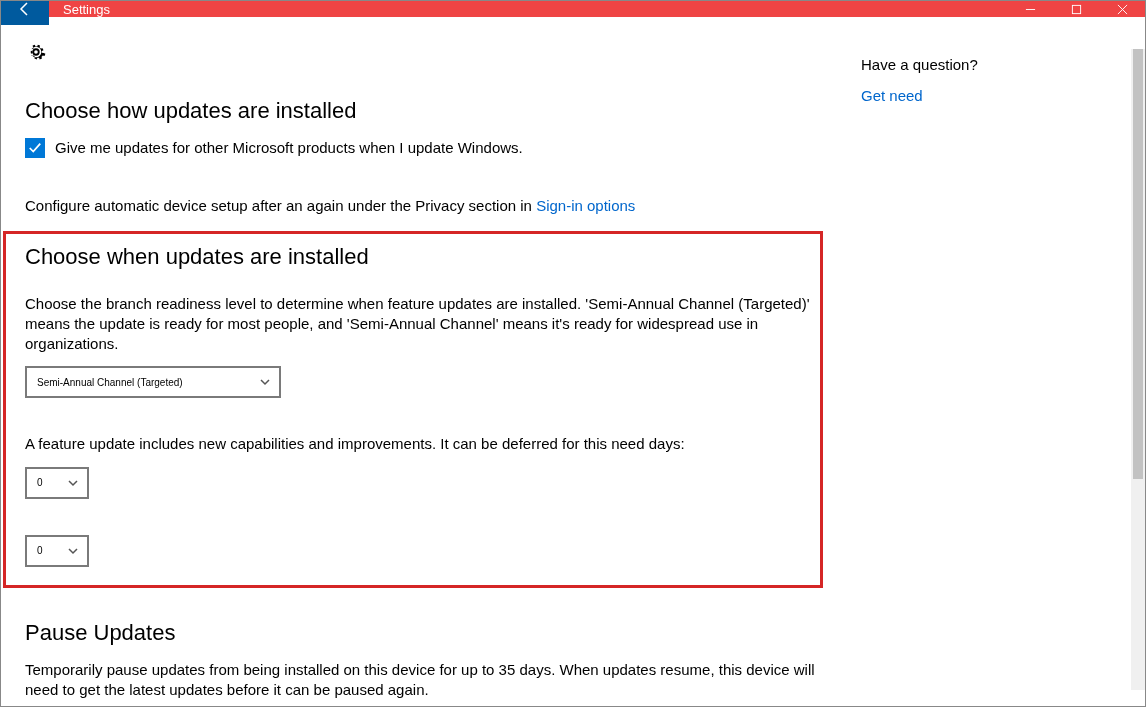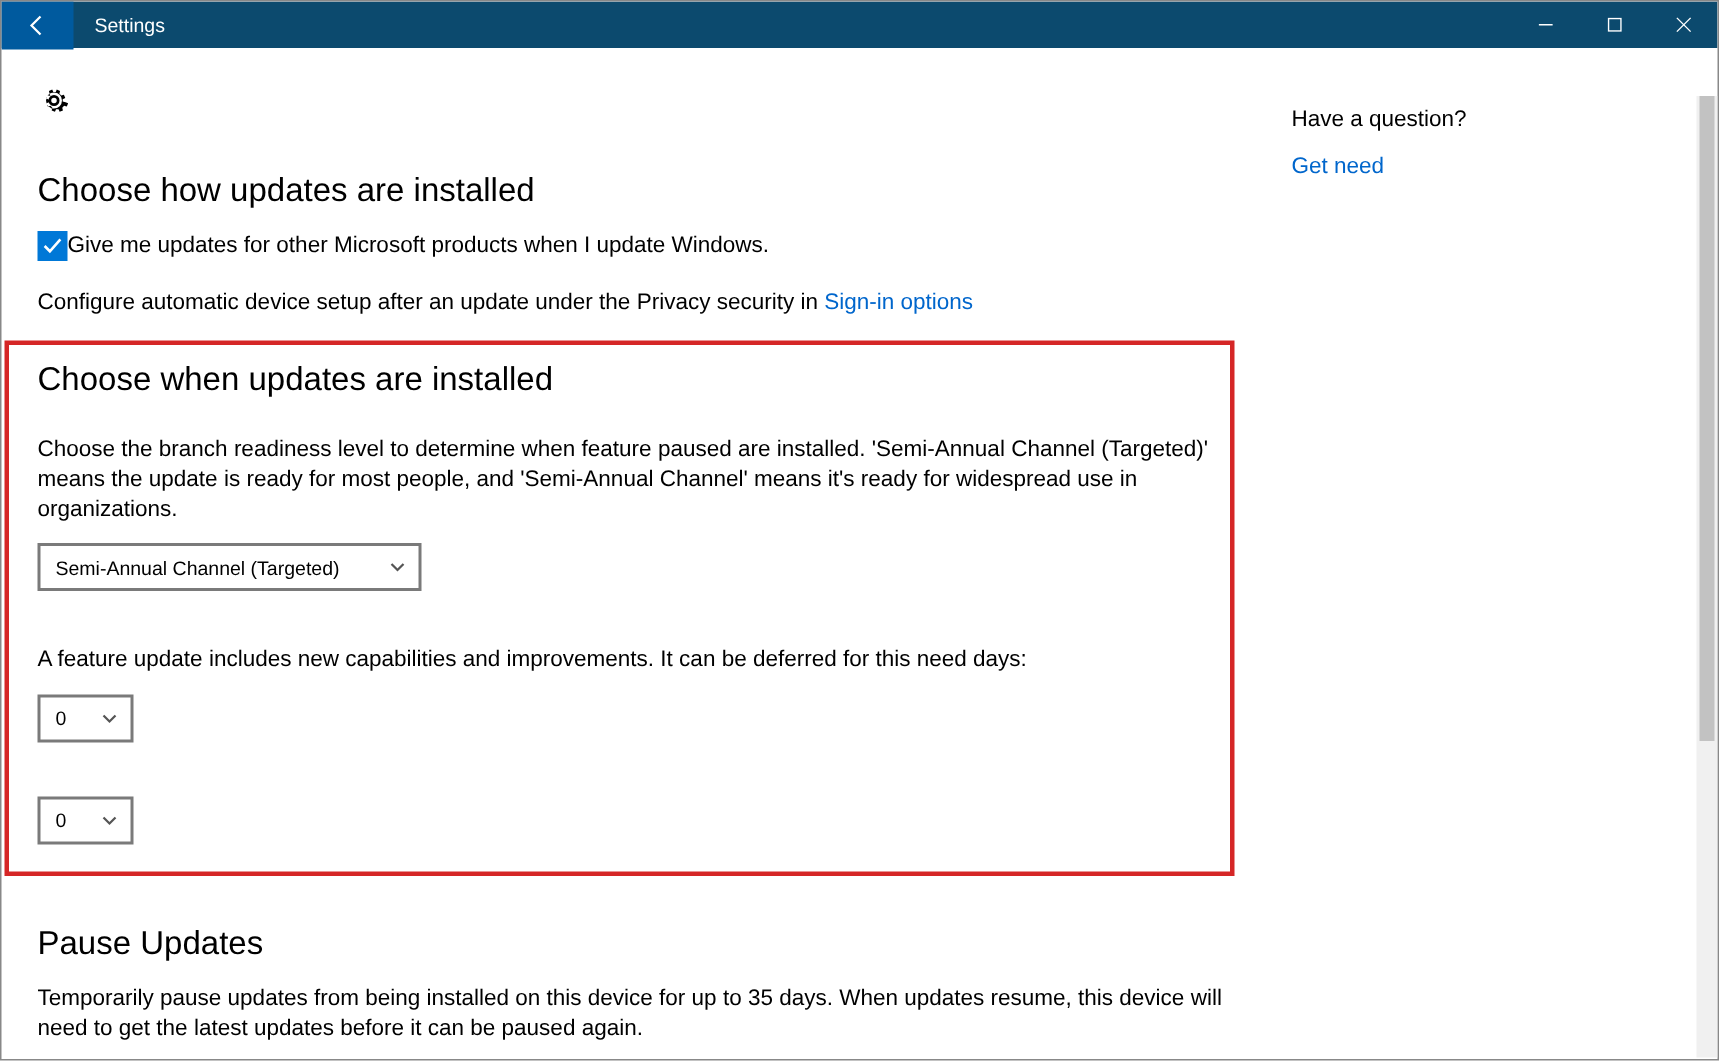--- a/index.html
+++ b/index.html
@@ -9,22 +9,22 @@
     color: #000;
     background: #fff;
     width: 1146px;
     height: 707px;
     overflow: hidden;
     position: relative;
     border: 1px solid #888;
   }
   
   .titlebar {
-    background: #0c4a6e;
-    height: 31px;
+    background: #ef4444;
+    height: 16px;
     display: flex;
     align-items: center;
     color: #fff;
   }
   .back-btn {
     width: 48px;
     height: 32px;
     display: flex;
     align-items: center;
     justify-content: center;
@@ -75,20 +75,22 @@
   }
   .section-heading {
     font-size: 22px;
     font-weight: 400;
     margin-bottom: 14px;
     margin-top: 32px;
   }
   .checkbox-row {
     display: flex;
     align-items: flex-end;
+    gap: 10px;
+    margin-bottom: 20px;
   }
   .checkbox {
     width: 20px;
     height: 20px;
     background: #0078d7;
     display: flex;
     align-items: center;
     justify-content: center;
     flex-shrink: 0;
   }
@@ -122,21 +124,21 @@
     max-width: 790px;
   }
   .dropdown {
     display: inline-flex;
     align-items: center;
     justify-content: space-between;
     border: 2px solid #7a7a7a;
     background: #fff;
     height: 32px;
     padding: 0 8px 0 10px;
-    font-size: 13px;
+    font-size: 10px;
     cursor: pointer;
     gap: 10px;
   }
   .dropdown.wide { width: 256px; }
   .dropdown.narrow { width: 64px; }
   .chevron {
     width: 12px;
     height: 12px;
   }
   .chevron svg { width: 12px; height: 12px; stroke: #555; fill: none; stroke-width: 1.5; }
@@ -212,27 +214,27 @@
         <svg viewBox="0 0 16 16">
             <path d="M2 8 L6 12 L14 3" stroke="#fff" stroke-width="2" fill="none"></path>
           </svg>
       </div>
       <span class="desc-text">Give me updates for other Microsoft products when I update Windows.</span>
     </div>
 
     <div class="spacer-md"></div>
 
     <p class="desc-text">
-      <span>Configure automatic device setup after an update under the Privacy security in </span><span class="link">Sign-in options</span>
+      <span>Configure automatic device setup after an again under the Privacy section in </span><span class="link">Sign-in options</span>
     </p>
 
     <div class="highlight-box">
       <h2 class="section-heading-inner">Choose when updates are installed</h2>
 
-      <p class="para">Choose the branch readiness level to determine when feature paused are installed. 'Semi-Annual Channel (Targeted)' means the update is ready for most people, and 'Semi-Annual Channel' means it's ready for widespread use in organizations.</p>
+      <p class="para">Choose the branch readiness level to determine when feature updates are installed. 'Semi-Annual Channel (Targeted)' means the update is ready for most people, and 'Semi-Annual Channel' means it's ready for widespread use in organizations.</p>
 
       <div class="dropdown wide">
         <span>Semi-Annual Channel (Targeted)</span>
         <span class="chevron">
           <svg viewBox="0 0 12 12">
               <path d="M2 4 L6 8 L10 4"></path>
             </svg>
         </span>
       </div>
 

